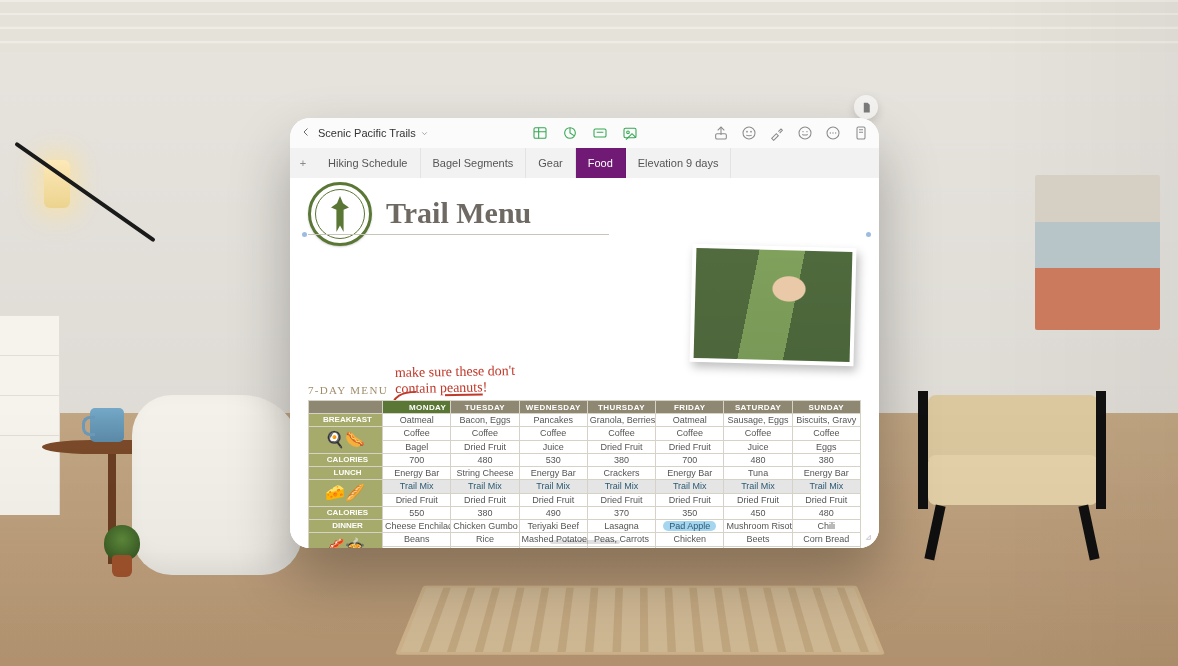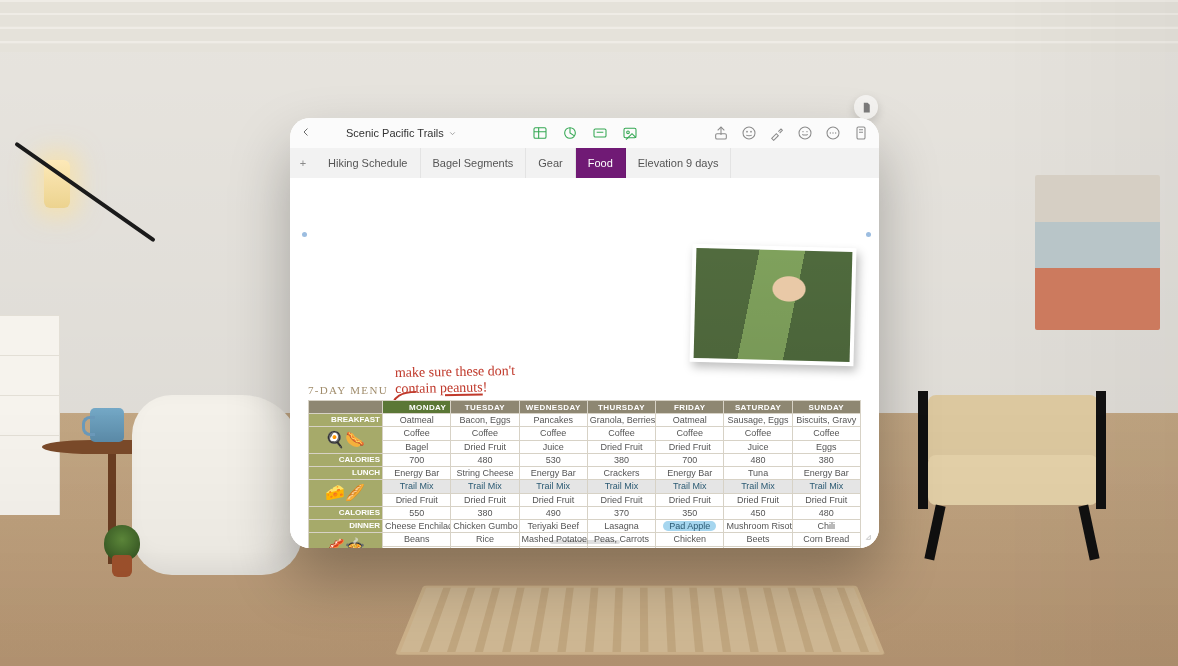--- a/index.html
+++ b/index.html
@@ -58,21 +58,21 @@
   .floating-pill svg{width:13px;height:13px;}
 
   
   .window {
     position:absolute; left:290px; top:118px; width:589px; height:430px;
     border-radius:20px; overflow:hidden;
     background:rgba(255,255,255,.9);
     box-shadow:0 30px 60px rgba(0,0,0,.28), 0 0 0 1px rgba(255,255,255,.4) inset;
     backdrop-filter: blur(20px);
   }
-  .titlebar { position:relative; height:30px; display:flex; align-items:center; padding:0 10px; background:rgba(250,250,250,.85); color:#333; font-size:11px;gap:28px;}
+  .titlebar { position:relative; height:30px; display:flex; align-items:center; padding:0 10px; background:rgba(250,250,250,.85); color:#333; font-size:11px;}
   .titlebar .back svg{width:12px;height:12px;stroke:#6b6b6b;stroke-width:2;fill:none;}
   .titlebar .title { margin-left:6px; font-weight:500; color:#333; display:flex; align-items:center; gap:4px;}
   .titlebar .title svg{width:9px;height:9px;stroke:#888;stroke-width:2;fill:none;}
   .titlebar .center-tools { position:absolute; left:50%; transform:translateX(-50%); display:flex; gap:14px; }
   .titlebar .right-tools { margin-left:auto; display:flex; gap:12px; }
   .tb-icn { width:16px;height:16px; stroke:#34a853; stroke-width:1.6; fill:none; display:block;}
   .tb-icn.grey { stroke:#8c8c8c; }
 
   .tabbar { height:30px; display:flex; align-items:stretch; background:rgba(240,240,240,.85); font-size:11px; color:#555;}
   .tabbar .add { width:26px; display:flex; align-items:center; justify-content:center; color:#888;}
@@ -106,21 +106,21 @@
   .annotation u { text-decoration-thickness:2px; text-underline-offset:2px;}
   .anno-arrow { position:absolute; left:95px; top:212px; width:36px; height:26px; }
   .anno-arrow svg { stroke:#c0392b; fill:none; stroke-width:2; }
 
   
   .tbl-wrap { position:absolute; left:18px; right:18px; top:222px; bottom:8px; font-size:9px; color:#555; }
   table.menu { width:100%; border-collapse:collapse; table-layout:fixed;}
   table.menu th, table.menu td { border:1px solid #d7d2c6; text-align:center; padding:1px 2px; height:13px; overflow:hidden; white-space:nowrap;}
   table.menu thead th { background:#8e8772; color:#fff; font-weight:600; font-size:8px; text-transform:uppercase; letter-spacing:.05em;}
   table.menu thead th.monday { background:#5b7736;padding-left:24px;}
-  table.menu td.rowhead { background:#a6aa6a; color:#fff; font-weight:700; text-align:right; padding-left:6px; font-size:8px; text-transform:uppercase; vertical-align:top;margin-left:13px;}
+  table.menu td.rowhead { background:#a6aa6a; color:#fff; font-weight:700; text-align:center; padding-left:6px; font-size:8px; text-transform:uppercase; vertical-align:top;margin-left:13px;}
   table.menu td.rowhead.short{ height:13px;}
   table.menu td.iconcell { background:#a6aa6a; border-top:none; padding:0;}
   table.menu td.iconcell .food { height:26px; display:flex; align-items:center; justify-content:center; gap:2px;}
   .pill { display:inline-block; background:#a6d6ef; border-radius:7px; padding:0 6px; color:#2b5a73;}
   table.menu tr.hl td:not(.rowhead):not(.iconcell){ background:#e5e5e5; color:#2b5a73;}
   table.menu col.c0 { width:74px; }
 
   .sheet-handle { position:absolute; left:50%; bottom:4px; transform:translateX(-50%); width:70px; height:4px; border-radius:3px; background:rgba(0,0,0,.12);}
   .resize-handle { position:absolute; right:6px; bottom:6px; width:16px; height:16px; opacity:.25;}
   .resize-handle svg{stroke:#000;stroke-width:1.3;fill:none;}
@@ -250,20 +250,27 @@
         <div class="tab">Gear</div>
         <div class="tab active">Food</div>
         <div class="tab">Elevation 9 days</div>
       </div>
   </div>
 
   <div class="sheet">
     <div class="dot l"></div>
     <div class="dot r"></div>
 
+    <div class="sheet-header">
+      <div class="logo-badge">
+          <div class="hiker"></div>
+        </div>
+      <div class="doc-title">Trail Menu</div>
+      <div class="rule"></div>
+    </div>
 
     <div class="photo">
         <div class="img"></div>
       </div>
 
 
     <div class="subheading">7-DAY MENU</div>
 
     <div class="annotation"><span>make sure these don't</span>
 <span>contain </span><u>peanuts</u><span>!</span></div>

